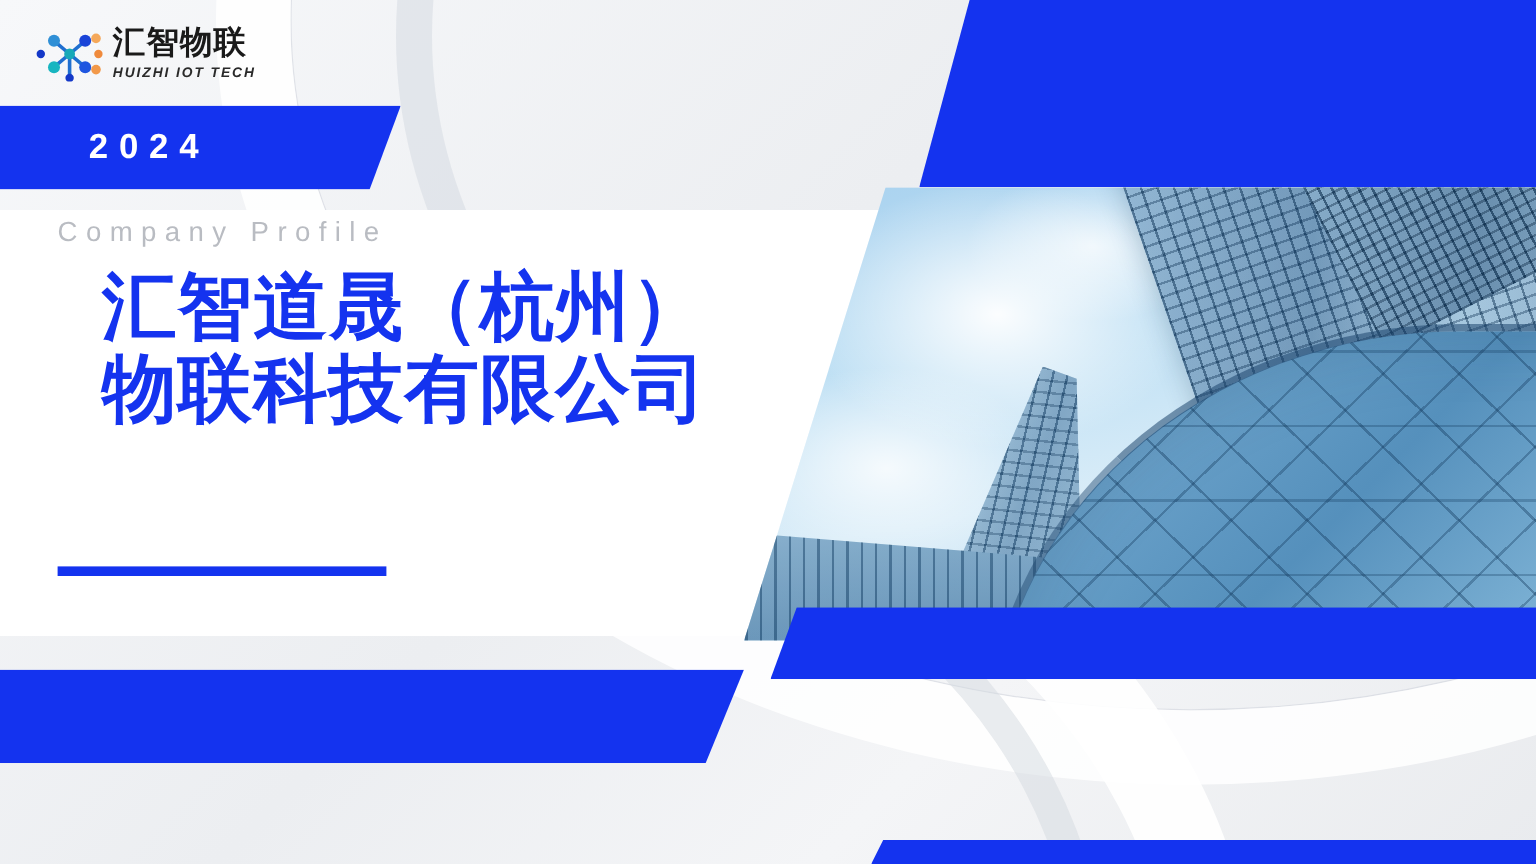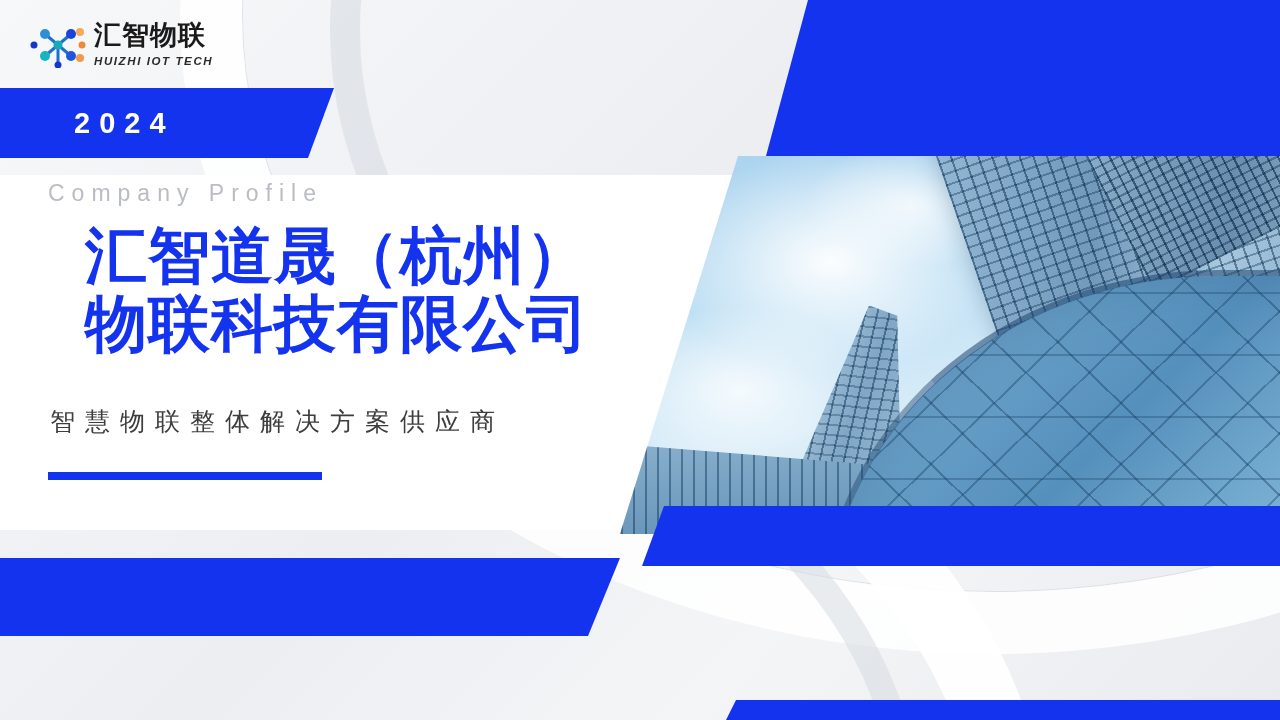--- a/index.html
+++ b/index.html
@@ -220,16 +220,15 @@
     </span>
     <span class="logo-text">
       <span class="logo-cn">汇智物联</span>
       <span class="logo-en">HUIZHI IOT TECH</span>
     </span>
   </div>
 
   <div class="eyebrow">Company Profile</div>
   <div class="title">汇智道晟（杭州）
 物联科技有限公司</div>
-  <div class="subtitle">智慧物联整体解决方案供应商</div>
   <div class="rule"></div>
 
 </div>
 
 </body></html>

